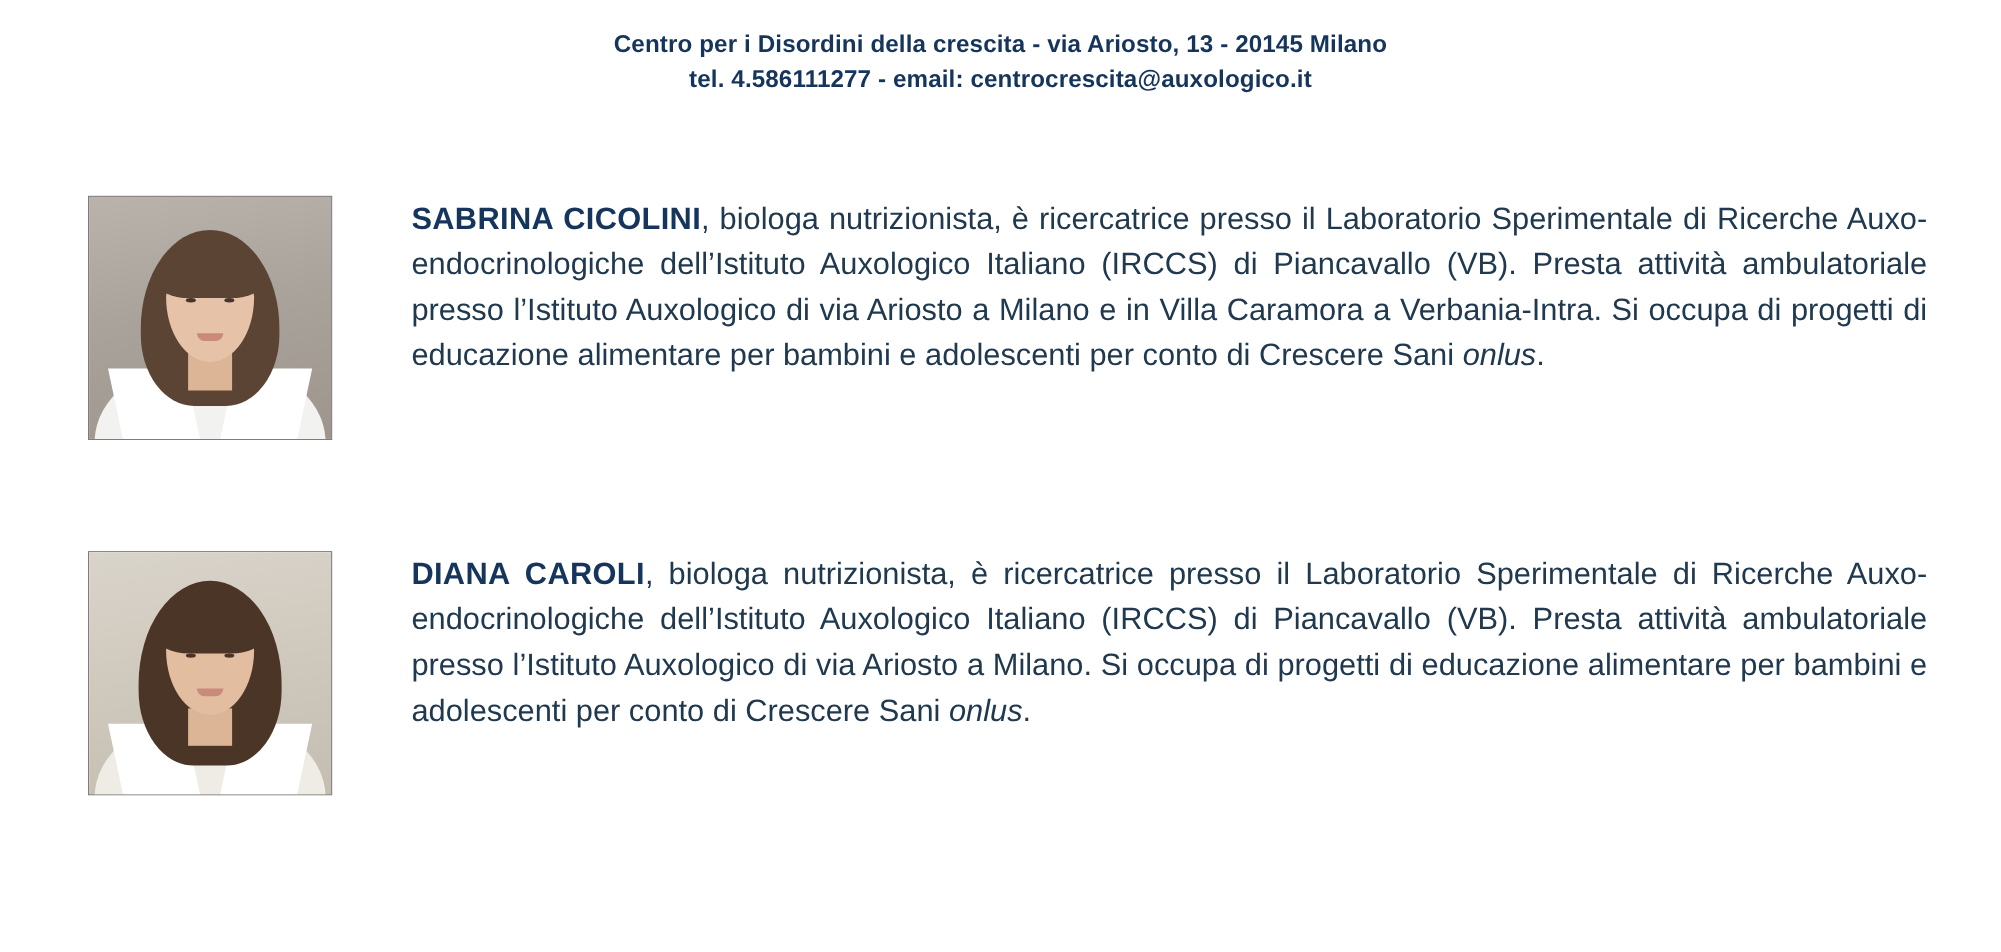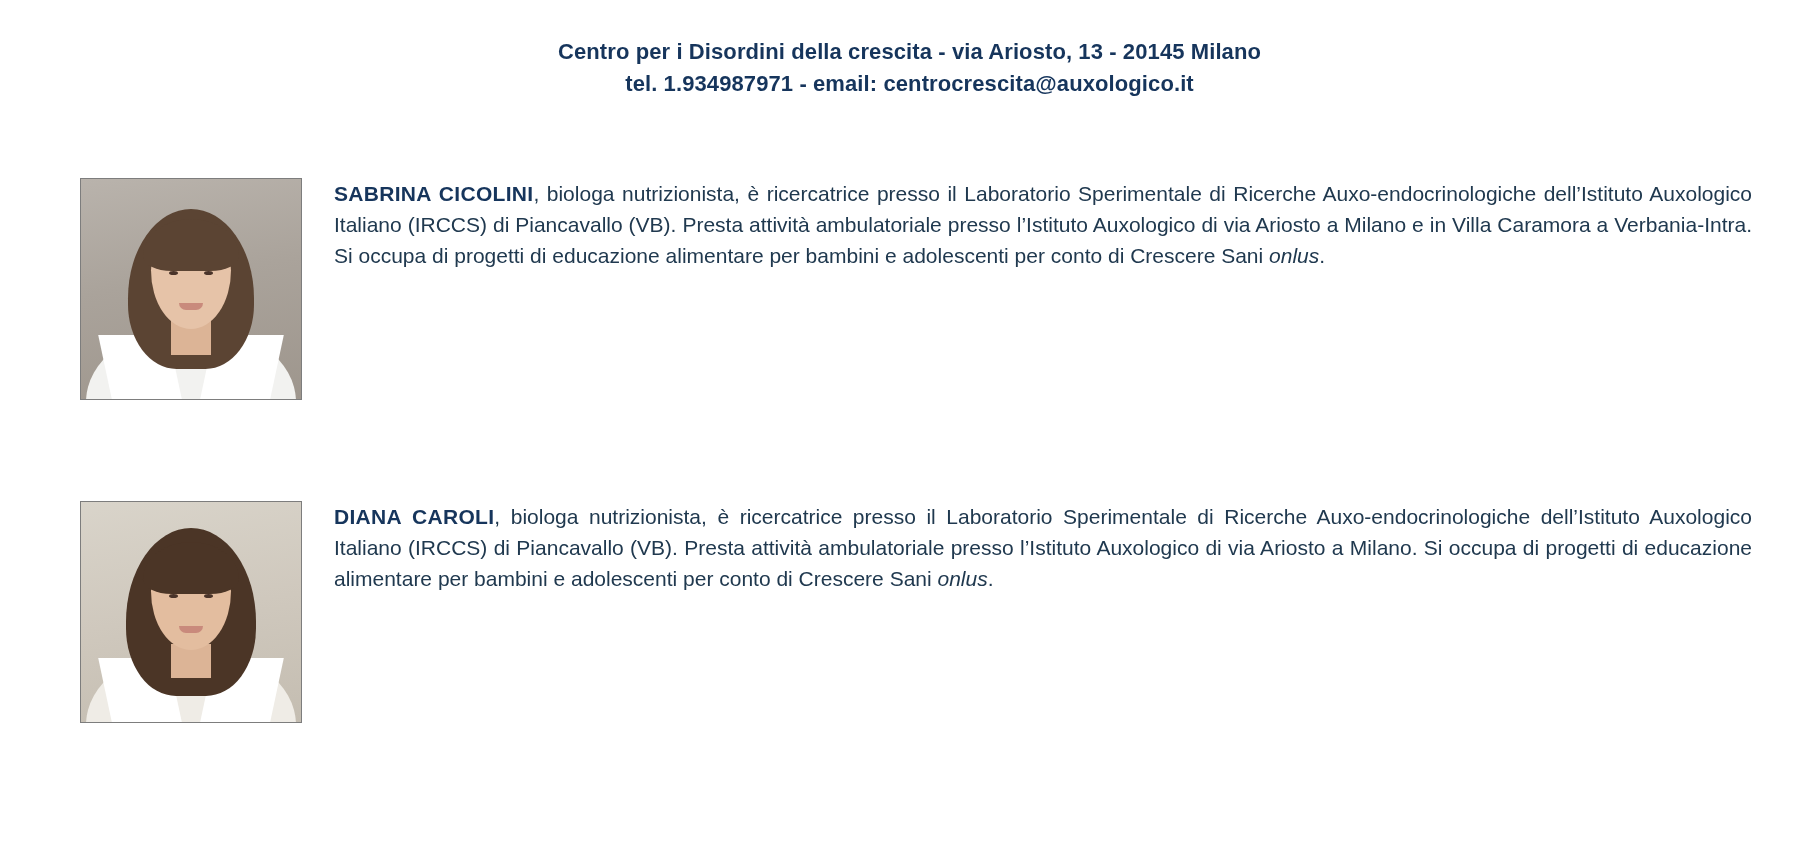--- a/index.html
+++ b/index.html
@@ -17,21 +17,21 @@
   .page {
     position: relative;
     width: 1819px;
     height: 865px;
     box-sizing: border-box;
   }
 
   
   .header {
     text-align: center;
-    padding-top: 36px;
+    padding-top: 24px;
   }
   .header-line {
     font-size: 22px;
     font-weight: bold;
     color: #16355c;
     line-height: 1.45;
     letter-spacing: 0.1px;
   }
 
   
@@ -46,23 +46,23 @@
   .photo-frame {
     width: 222px;
     height: 222px;
     flex: 0 0 222px;
     border: 1px solid #7d7d7d;
     box-sizing: border-box;
     overflow: hidden;
     position: relative;
   }
   .bio-text {
-    margin-left: 32px;
+    margin-left: 72px;
     flex: 1 1 auto;
-    font-size: 21px;
+    font-size: 28px;
     line-height: 1.48;
     color: #20394f;
     text-align: justify;
     text-justify: inter-word;
   }
   .bio-text .name {
     font-weight: bold;
     color: #16355c;
     letter-spacing: 0.3px;
   }
@@ -189,21 +189,21 @@
   .footer .brand { font-weight: bold; letter-spacing: 0.4px; }
   .footer .brand-it { font-weight: bold; font-style: italic; }
 </style>
 </head>
 <body>
 
 <div class="page">
 
   <div class="header">
     <div class="header-line">Centro per i Disordini della crescita - via Ariosto, 13 - 20145 Milano</div>
-    <div class="header-line">tel. 1.934987971 - email: centrocrescita@auxologico.it</div>
+    <div class="header-line">tel. 4.586111277 - email: centrocrescita@auxologico.it</div>
   </div>
 
   <div class="bio bio-1">
     <div class="photo-frame">
       <div class="portrait p1">
         <div class="p-shoulders"></div>
         <div class="p-coat-l"></div>
         <div class="p-coat-r"></div>
         <div class="p-hair-back"></div>
         <div class="p-neck"></div>

